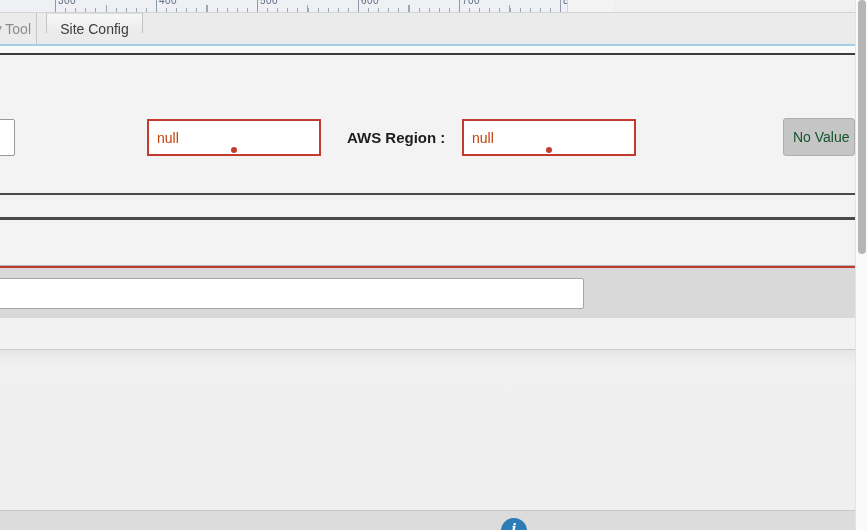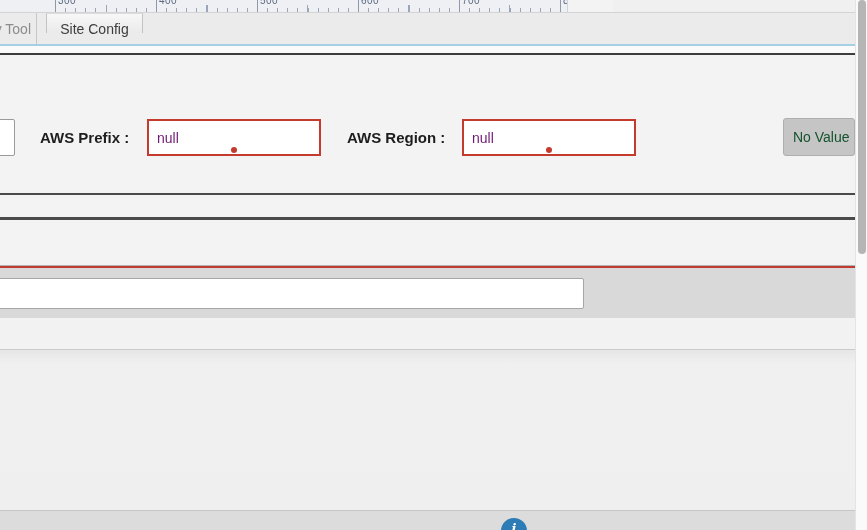--- a/index.html
+++ b/index.html
@@ -37,21 +37,21 @@
 
   
   .stub-input { position:absolute; left:-9px; top:119px; width:24px; height:37px; background:#fff;
     border:1px solid #9a9a9a; border-radius:2px; }
   .fld-label { position:absolute; top:119px; height:37px; line-height:37px; font-size:15px;
     font-weight:bold; color:#1d1d1d; white-space:nowrap; }
   .lbl-prefix { left:40px; }
   .lbl-region { left:347px; }
   .lbl-backend { left:661px; }
   .err-input { position:absolute; top:119px; width:174px; height:37px; background:#fff;
-    border:2px solid #c43b2e; font-size:14px; color:#701a75; padding:0 8px; outline:none;
+    border:2px solid #c43b2e; font-size:14px; color:#c2410c; padding:0 8px; outline:none;
     font-family:"Liberation Sans", sans-serif; }
   .inp-prefix { left:147px; }
   .inp-region { left:462px; }
   .err-dot { position:absolute; width:6px; height:6px; border-radius:50%; background:#c43b2e; top:147px; }
   .dot-prefix { left:231px; }
   .dot-region { left:546px; }
   .novalue-box { position:absolute; left:783px; top:118px; width:72px; height:38px; background:#c5c5c5;
     border:1px solid #aeaeae; border-radius:3px; line-height:36px; padding-left:9px;
     font-size:14px; color:#14532d; overflow:hidden; white-space:nowrap; }
 
@@ -122,21 +122,20 @@
         <span>y Tool</span>
       </div>
     <div class="tab-active">Site Config</div>
   </div>
   <div class="blue-line"></div>
   <div class="gap-strip"></div>
   <div class="dark-rule-top"></div>
 
   <div class="stub-input"></div>
 
-  <div class="fld-label lbl-prefix">AWS Prefix :</div>
   <input class="err-input inp-prefix" value="null" style="">
   <div class="err-dot dot-prefix"></div>
 
   <div class="fld-label lbl-region">AWS Region :</div>
   <input class="err-input inp-region" value="null" style="">
   <div class="err-dot dot-region"></div>
 
   <div class="novalue-box">No Value</div>
 
   <div class="rule-a"></div>

